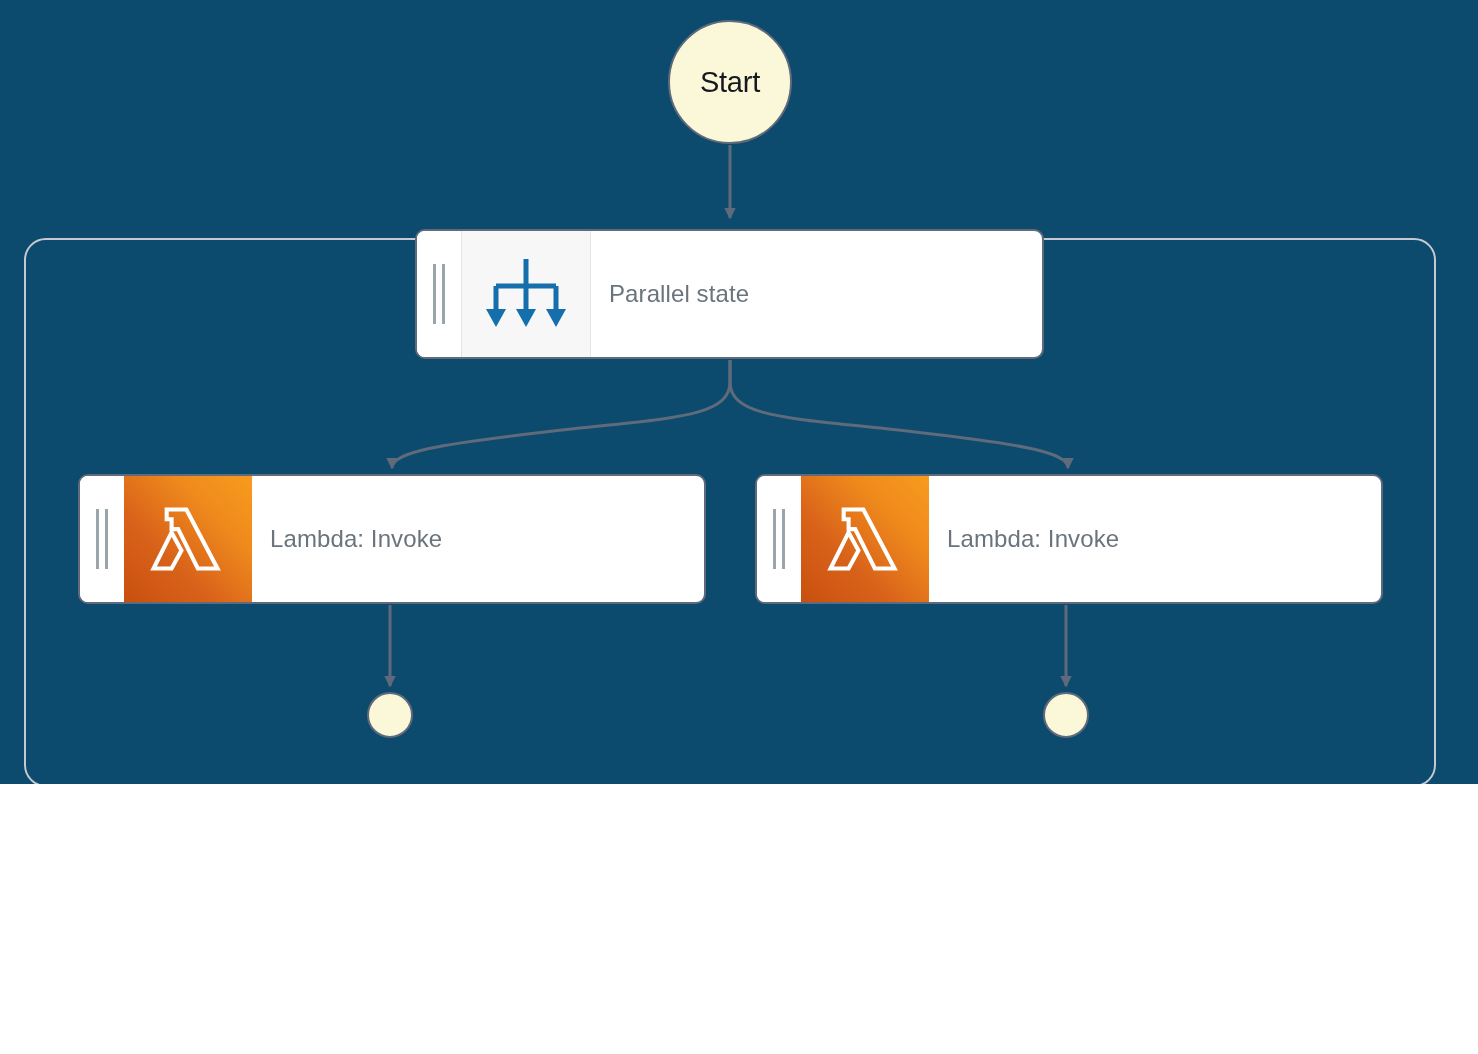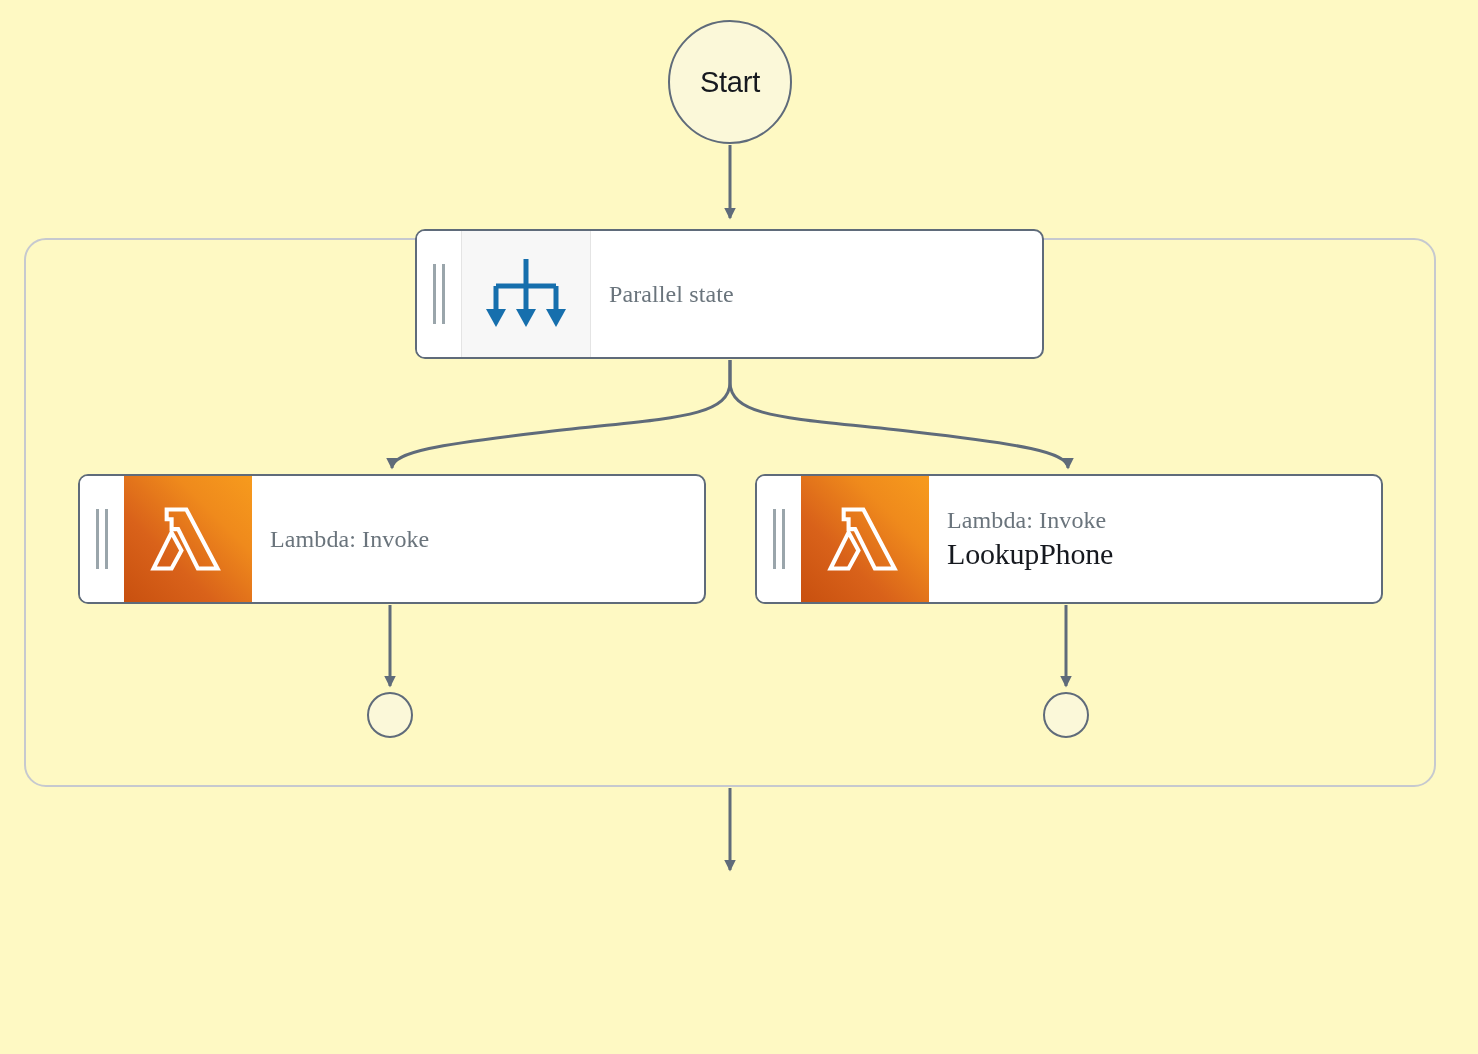--- a/index.html
+++ b/index.html
@@ -6,22 +6,22 @@
     margin: 0;
     padding: 0;
     background: #ffffff;
   }
   body {
     font-family: "Liberation Sans", sans-serif;
   }
   #canvas {
     position: relative;
     width: 1478px;
-    height: 1054px;
-    background: #fef9c3;
+    height: 784px;
+    background: #0c4a6e;
     overflow: hidden;
   }
   #edges {
     position: absolute;
     left: 0;
     top: 0;
     width: 1478px;
     height: 1054px;
     pointer-events: none;
   }
@@ -65,21 +65,20 @@
   
   .card {
     position: absolute;
     background: #ffffff;
     border: 2px solid #5f6b7a;
     border-radius: 10px;
     box-sizing: border-box;
     display: flex;
     align-items: stretch;
     overflow: hidden;
-    font-family: Liberation Serif, serif;
   }
   .grip {
     width: 44px;
     flex: 0 0 44px;
     display: flex;
     align-items: center;
     justify-content: center;
     gap: 6px;
     background: #ffffff;
   }
@@ -215,21 +214,20 @@
     <div class="icon-cell lambda-icon-cell">
       <svg width="82" height="82" viewBox="0 0 100 100" xmlns="http://www.w3.org/2000/svg">
         <g fill="none" stroke="#ffffff" stroke-width="5" stroke-linejoin="miter">
           <path d="M 24 14 L 48 14 L 86 86 L 62 86 L 38 38 L 30 38 L 30 26 L 24 26 z"></path>
           <path d="M 30 42 L 42 64 L 30 86 L 8 86 z"></path>
         </g>
       </svg>
     </div>
     <div class="labels">
       <span class="kind">Lambda: Invoke</span>
-      <span class="title">LookupPhone</span>
     </div>
   </div>
 
   <div id="branch-end-left" class="term term-small"></div>
   <div id="branch-end-right" class="term term-small"></div>
 
 
 </div>
 
 </body></html>

